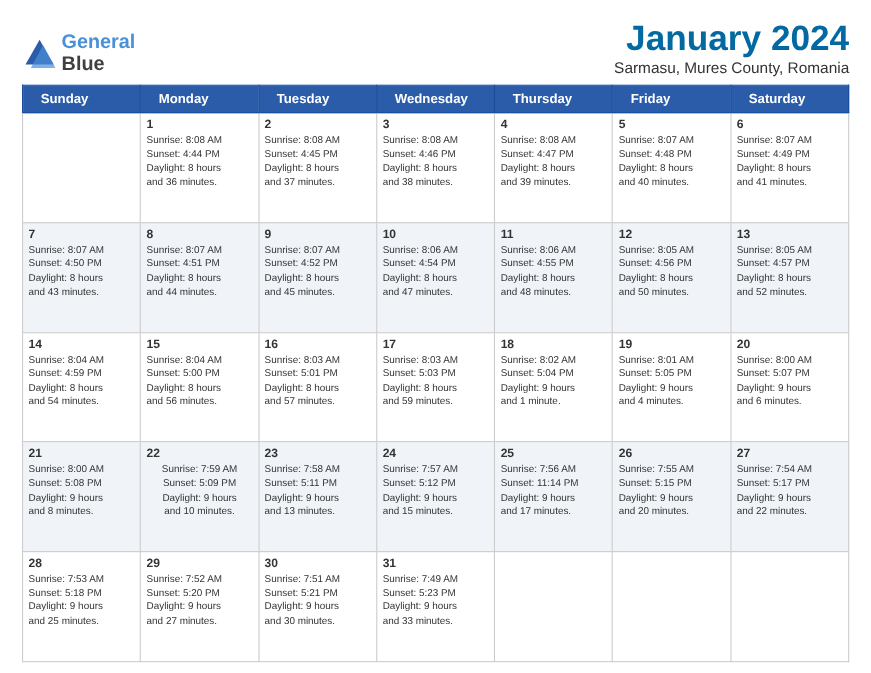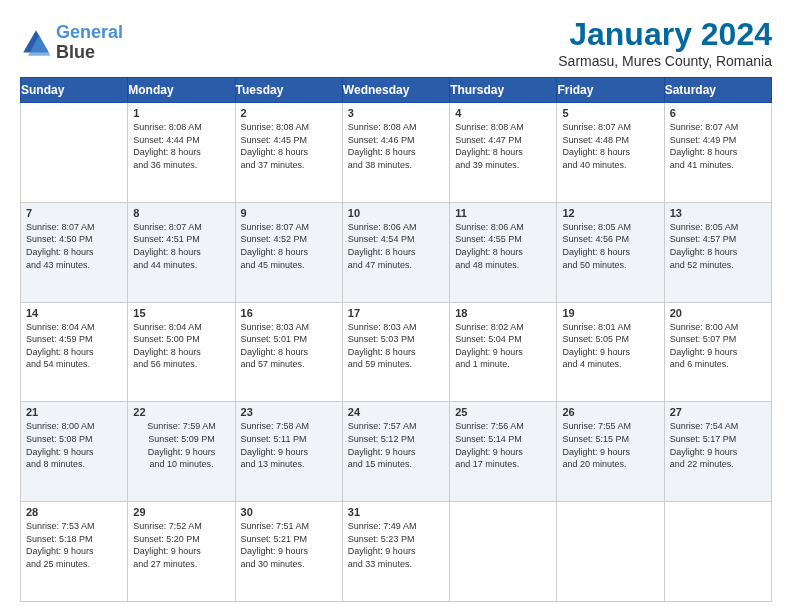--- a/index.html
+++ b/index.html
@@ -13,21 +13,21 @@
     .page {
       width: 792px;
       height: 612px;
       padding: 16px 20px 10px 20px;
       display: flex;
       flex-direction: column;
     }
     .header {
       display: flex;
       justify-content: space-between;
-      align-items: center;
+      align-items: flex-end;
       margin-bottom: 8px;
     }
     .logo {
       display: flex;
       align-items: center;
       gap: 4px;
     }
     .logo-text {
       font-size: 18px;
       font-weight: bold;
@@ -57,21 +57,21 @@
       flex: 1;
       border: 1px solid #ccc;
       border-collapse: collapse;
       width: 100%;
       table-layout: fixed;
     }
     .calendar th {
       background-color: #2a5caa;
       color: white;
       text-align: left;
-      padding: 5px 0;
+      padding: 5px 16px;
       font-size: 12px;
       font-weight: bold;
       border: 1px solid #1a4c9a;
     }
     .calendar td {
       border: 1px solid #ccc;
       vertical-align: top;
       padding: 4px 5px;
       font-size: 9.5px;
       color: #333;
@@ -308,21 +308,21 @@
           <td>
             <span class="day-num">24</span>
             <div class="day-info" style="white-space: pre-line;">Sunrise: 7:57 AM
 Sunset: 5:12 PM
 Daylight: 9 hours
 and 15 minutes.</div>
           </td>
           <td>
             <span class="day-num">25</span>
             <div class="day-info" style="white-space: pre-line;">Sunrise: 7:56 AM
-Sunset: 5:14 PM
+Sunset: 11:14 PM
 Daylight: 9 hours
 and 17 minutes.</div>
           </td>
           <td>
             <span class="day-num">26</span>
             <div class="day-info" style="white-space: pre-line;">Sunrise: 7:55 AM
 Sunset: 5:15 PM
 Daylight: 9 hours
 and 20 minutes.</div>
           </td>

